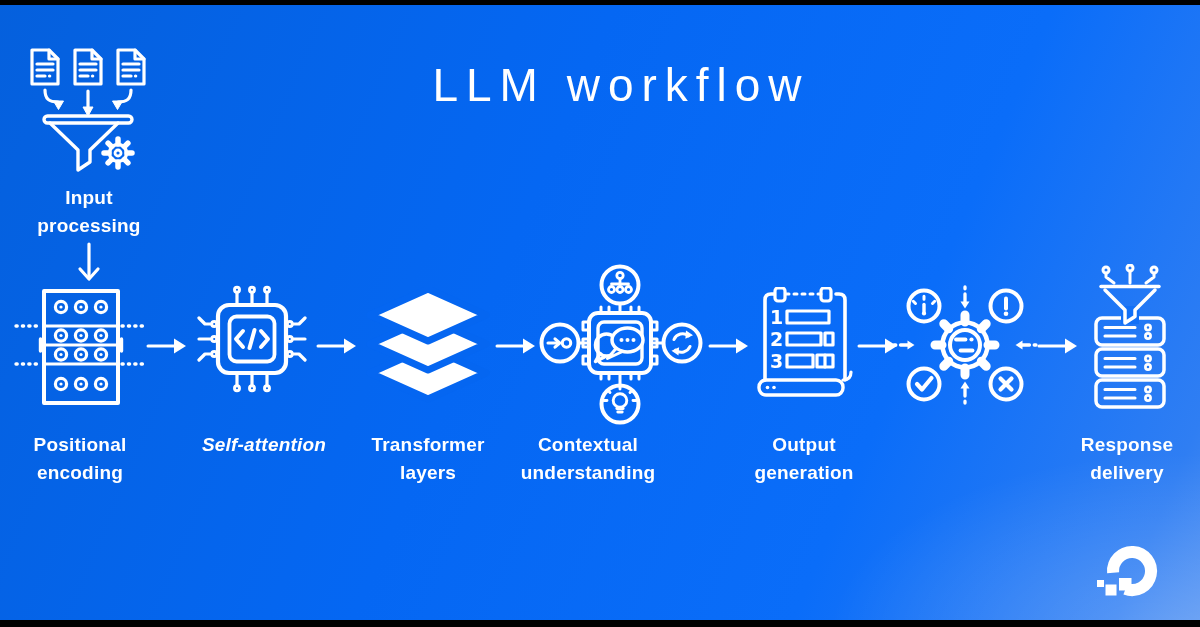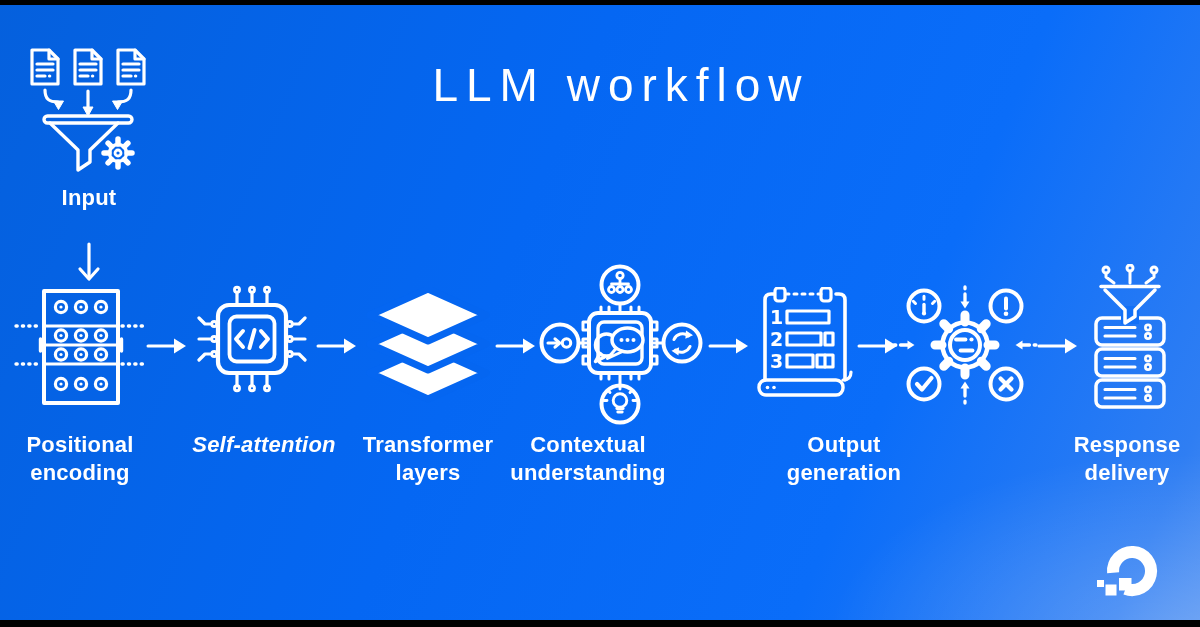--- a/index.html
+++ b/index.html
@@ -14,21 +14,21 @@
   .bar.top{top:0;height:5px;}
   .bar.bottom{bottom:0;height:7px;}
   .layer{position:absolute;inset:0;}
   .title{
     position:absolute;left:42px;right:0;top:60px;margin:0;
     font-size:46px;line-height:50px;font-weight:400;letter-spacing:8px;
     text-align:center;color:#fff;
   }
   .abs{position:absolute;}
   .lbl{
-    position:absolute;text-align:center;font-size:22px;line-height:27.5px;
+    position:absolute;text-align:center;font-size:19px;line-height:27.5px;
     font-weight:600;letter-spacing:.2px;color:#fff;
   }
   svg{display:block;}
   svg text{font-family:"DejaVu Sans","Liberation Sans",sans-serif;}
 </style>
 </head>
 <body>
 
 <div class="canvas">
   <div class="bar top"></div>
@@ -80,20 +80,21 @@
           <g stroke-width="5.5">
             <path d="M99 107 h5 M96.4 113.4 l3.5 3.5 M90 116 v5 M83.6 113.4 l-3.5 3.5 M81 107 h-5 M83.6 100.6 l-3.5 -3.5 M90 98 v-5 M96.4 100.6 l3.5 -3.5"></path>
           </g>
           <circle cx="90" cy="107" r="8.5" stroke-width="3.4"></circle>
           <circle cx="90" cy="107" r="3" stroke-width="2.8"></circle>
         </g>
       </g>
     </svg>
     <div class="lbl" style="left:9px;top:184px;width:160px;">
       <div>Input</div>
+      <div>processing</div>
     </div>
     <svg class="abs" style="left:76px;top:241px;" width="26" height="46" viewBox="0 0 26 46">
       <g stroke="#fff" fill="none" stroke-width="3.2" stroke-linecap="round" stroke-linejoin="round">
         <path d="M13 3 V36"></path>
           <path d="M4 28 L13 38 L22 28"></path>
       </g>
     </svg>
   </div>
 
   <div class="layer">
@@ -383,21 +384,21 @@
       <div>Self-attention</div>
     </div>
     <div class="lbl" style="left:328px;top:431px;width:200px;">
       <div>Transformer</div>
       <div>layers</div>
     </div>
     <div class="lbl" style="left:488px;top:431px;width:200px;">
       <div>Contextual</div>
       <div>understanding</div>
     </div>
-    <div class="lbl" style="left:744px;top:431px;width:200px;">
+    <div class="lbl" style="left:704px;top:431px;width:200px;">
       <div>Output</div>
       <div>generation</div>
     </div>
     <div class="lbl" style="left:864px;top:431px;width:200px;">
     </div>
     <div class="lbl" style="left:1027px;top:431px;width:200px;">
       <div>Response</div>
       <div>delivery</div>
     </div>
   </div>

